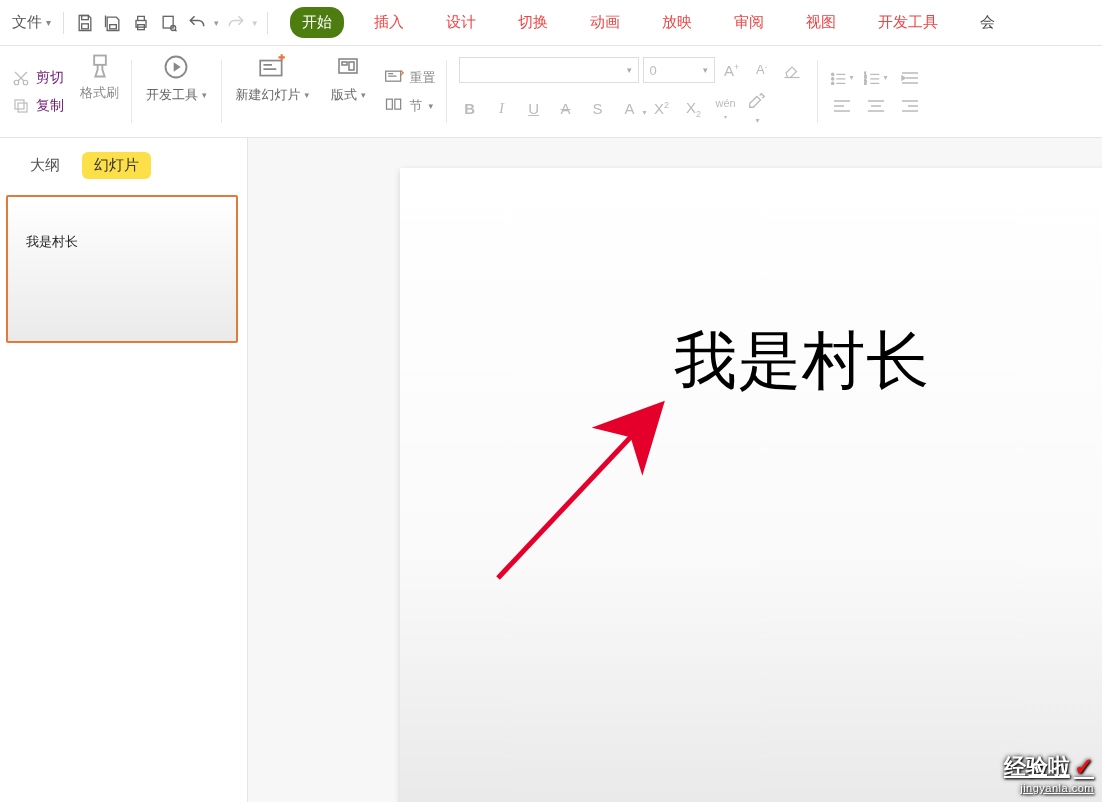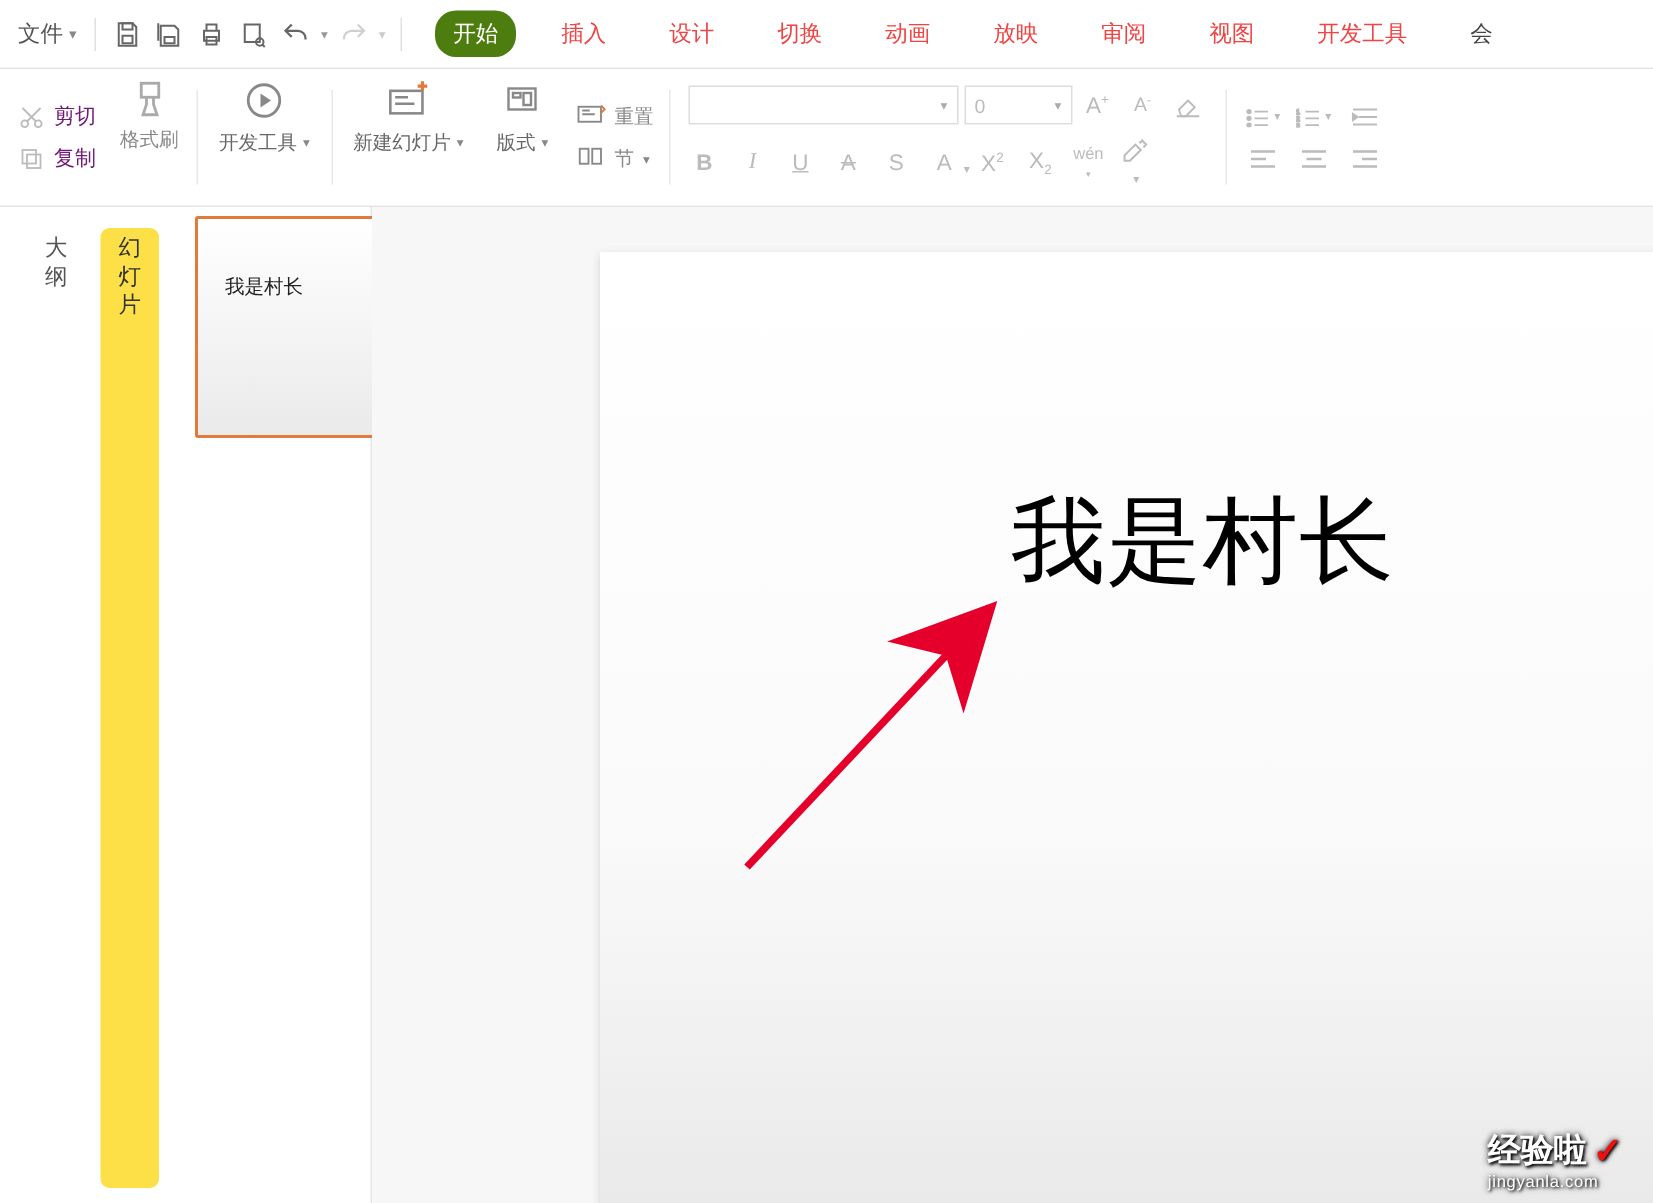--- a/index.html
+++ b/index.html
@@ -62,21 +62,21 @@
   .icon-btn { width:26px; height:26px; display:flex; align-items:center; justify-content:center; color:#bbb; cursor:pointer;}
   .font-row2 { display:flex; align-items:center; gap:10px; color:#bbb; }
   .ff { width:22px; text-align:center; font-size:15px; cursor:pointer;}
   .list-box { display:flex; flex-direction:column; gap:10px; justify-content:center; padding:0 8px;}
   .list-row { display:flex; align-items:center; gap:10px; }
   .list-row .mini { width:24px; height:18px; display:flex; align-items:center; justify-content:center; color:#bbb; cursor:pointer; position:relative;}
   .mini .chev { font-size:8px; color:#bbb; margin-left:2px;}
 
   
   .content { display:flex; height: calc(802px - 46px - 92px); }
-  .side { width: 248px; border-right:1px solid #e5e5e5; display:flex; flex-direction:row; }
+  .side { width: 248px; border-right:1px solid #e5e5e5; display:flex; flex-direction:column; }
   .side-tabs { display:flex; gap:10px; padding:14px 18px 10px; font-size:15px; color:#555;}
   .side-tab { padding:4px 12px; border-radius:6px; cursor:pointer;}
   .side-tab.active { background:#fde047; color:#333; }
   .thumb-wrap { padding: 6px 6px; }
   .thumb { width: 232px; height: 148px; border:2px solid #e07b3c; border-radius:2px;
            background: linear-gradient(#ffffff, #eaeaea);
            padding: 36px 12px 0 18px; font-size:13px; color:#222; }
 
   .canvas-area { flex:1; background:#f7f7f7; position:relative; overflow:hidden;}
   .slide {
@@ -94,23 +94,25 @@
   .slide-title {
     position:absolute;
     left: 274px; top: 150px;
     font-size: 63px; color:#000;
     font-weight: 400;
     letter-spacing: 1px;
   }
   .arrow-svg { position:absolute; left:88px; top:220px; width:200px; height:200px; pointer-events:none;}
 
   .watermark {
-    position:absolute; right:20px; bottom:8px;
+    position:absolute; right:8px; bottom:8px;
     font-family: "Arial Black", sans-serif;
     color:#fff; text-shadow: 0 0 4px #000, 1px 1px 2px #000;
+    text-align:right;
+    text-decoration:underline;
   }
   .watermark .wm-top { font-size:22px; font-weight:900; display:flex; align-items:center; gap:4px; justify-content:flex-end;}
   .watermark .wm-top .check { color:#e11; font-size:24px; font-weight:900;}
   .watermark .wm-sub { font-size:11px; letter-spacing:0.5px;}
 
   svg { display:block; }
 </style>
 </head>
 <body>
 

